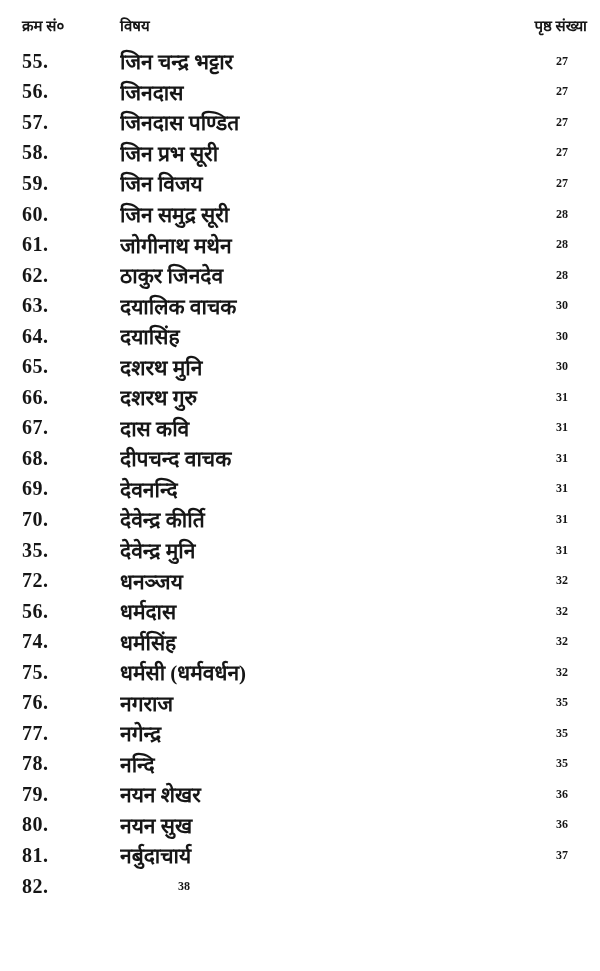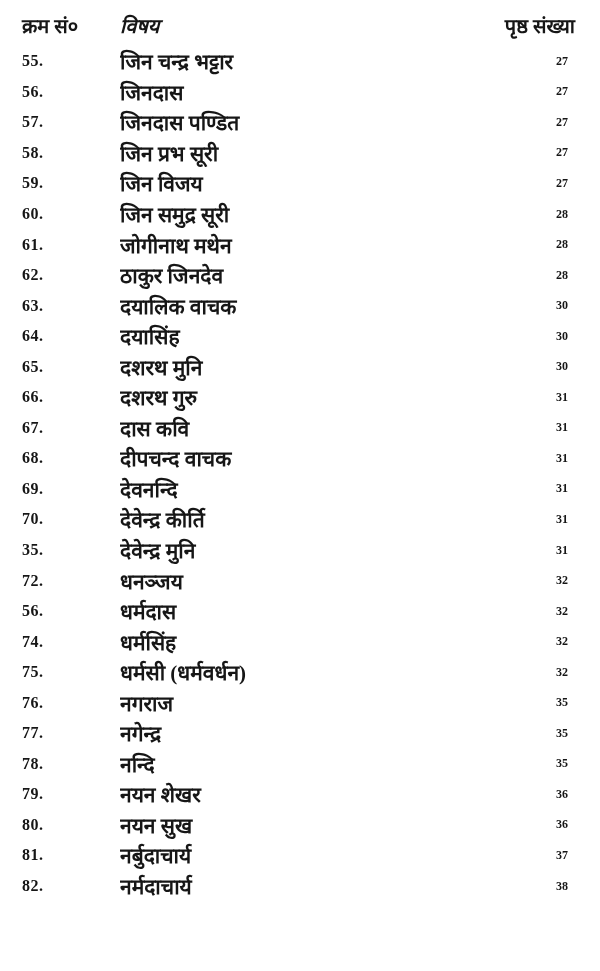--- a/index.html
+++ b/index.html
@@ -17,51 +17,50 @@
     font-family: "Liberation Serif", "DejaVu Sans", serif;
     overflow: hidden;
     box-sizing: border-box;
     padding-top: 6px;
   }
   .toc-header {
     display: flex;
     align-items: center;
     height: 40px;
     font-weight: 700;
-    font-size: 20px;
+    font-size: 15px;
     line-height: 40px;
   }
   .toc-header .h-serial {
     width: 98px;
     padding-left: 22px;
     box-sizing: content-box;
     white-space: nowrap;
   }
   .toc-header .h-subject {
     flex: 1;
-    font-style: italic;
   }
   .toc-header .h-page {
     text-align: left;
-    padding-right: 25px;
+    padding-right: 13px;
     white-space: nowrap;
   }
   .toc-rows {
     display: block;
   }
   .row {
     display: flex;
     align-items: center;
     height: 30.55px;
     font-size: 21px;
   }
   .c-no {
     width: 98px;
     padding-left: 22px;
-    font-size: 16px;
+    font-size: 20px;
     font-weight: 600;
     letter-spacing: 0.5px;
     white-space: nowrap;
   }
   .c-subj {
     flex: 1;
     font-weight: 600;
     white-space: nowrap;
     overflow: hidden;
   }
@@ -243,18 +242,17 @@
     </div>
 
     <div class="row">
       <span class="c-no">81.</span>
       <span class="c-subj">नर्बुदाचार्य</span>
       <span class="c-page">37</span>
     </div>
 
     <div class="row">
       <span class="c-no">82.</span>
-      <span class="c-subj">नर्मदाचार्य</span>
       <span class="c-page">38</span>
     </div>
   </div>
 
 </div>
 
 </body></html>

